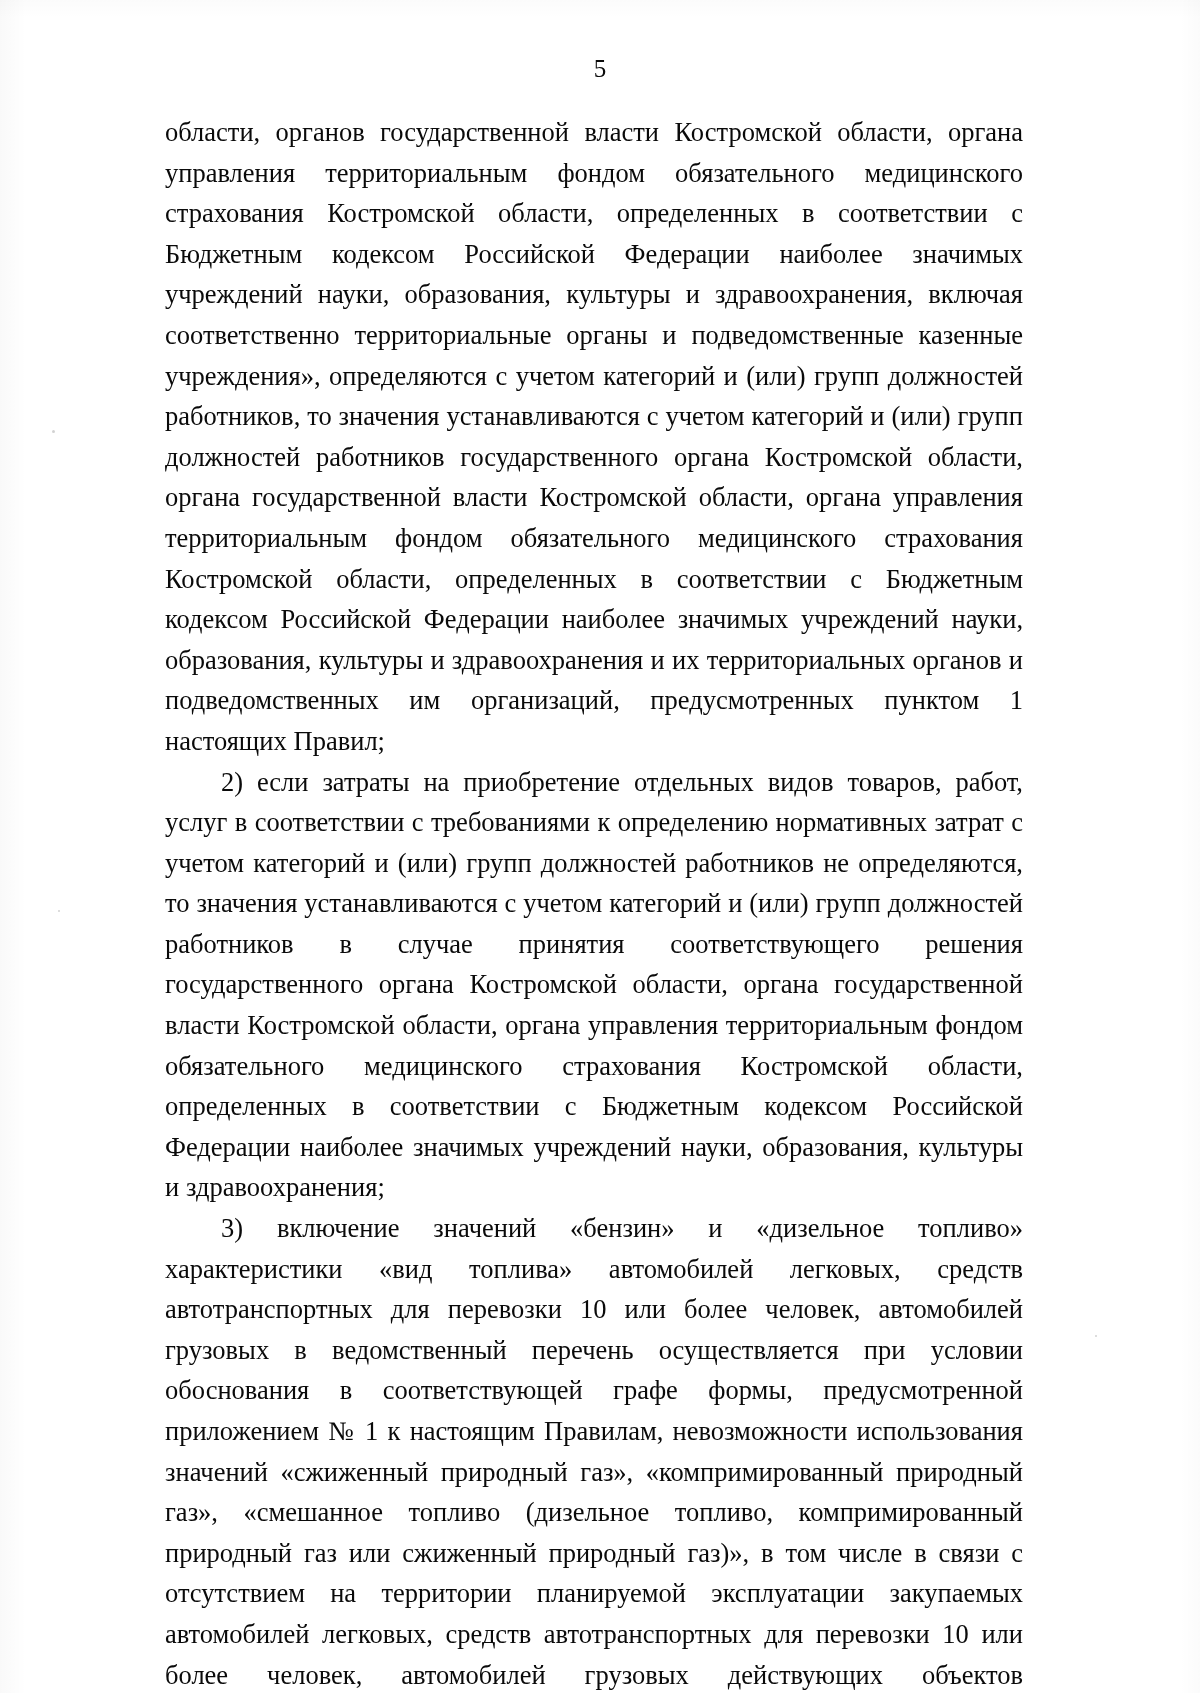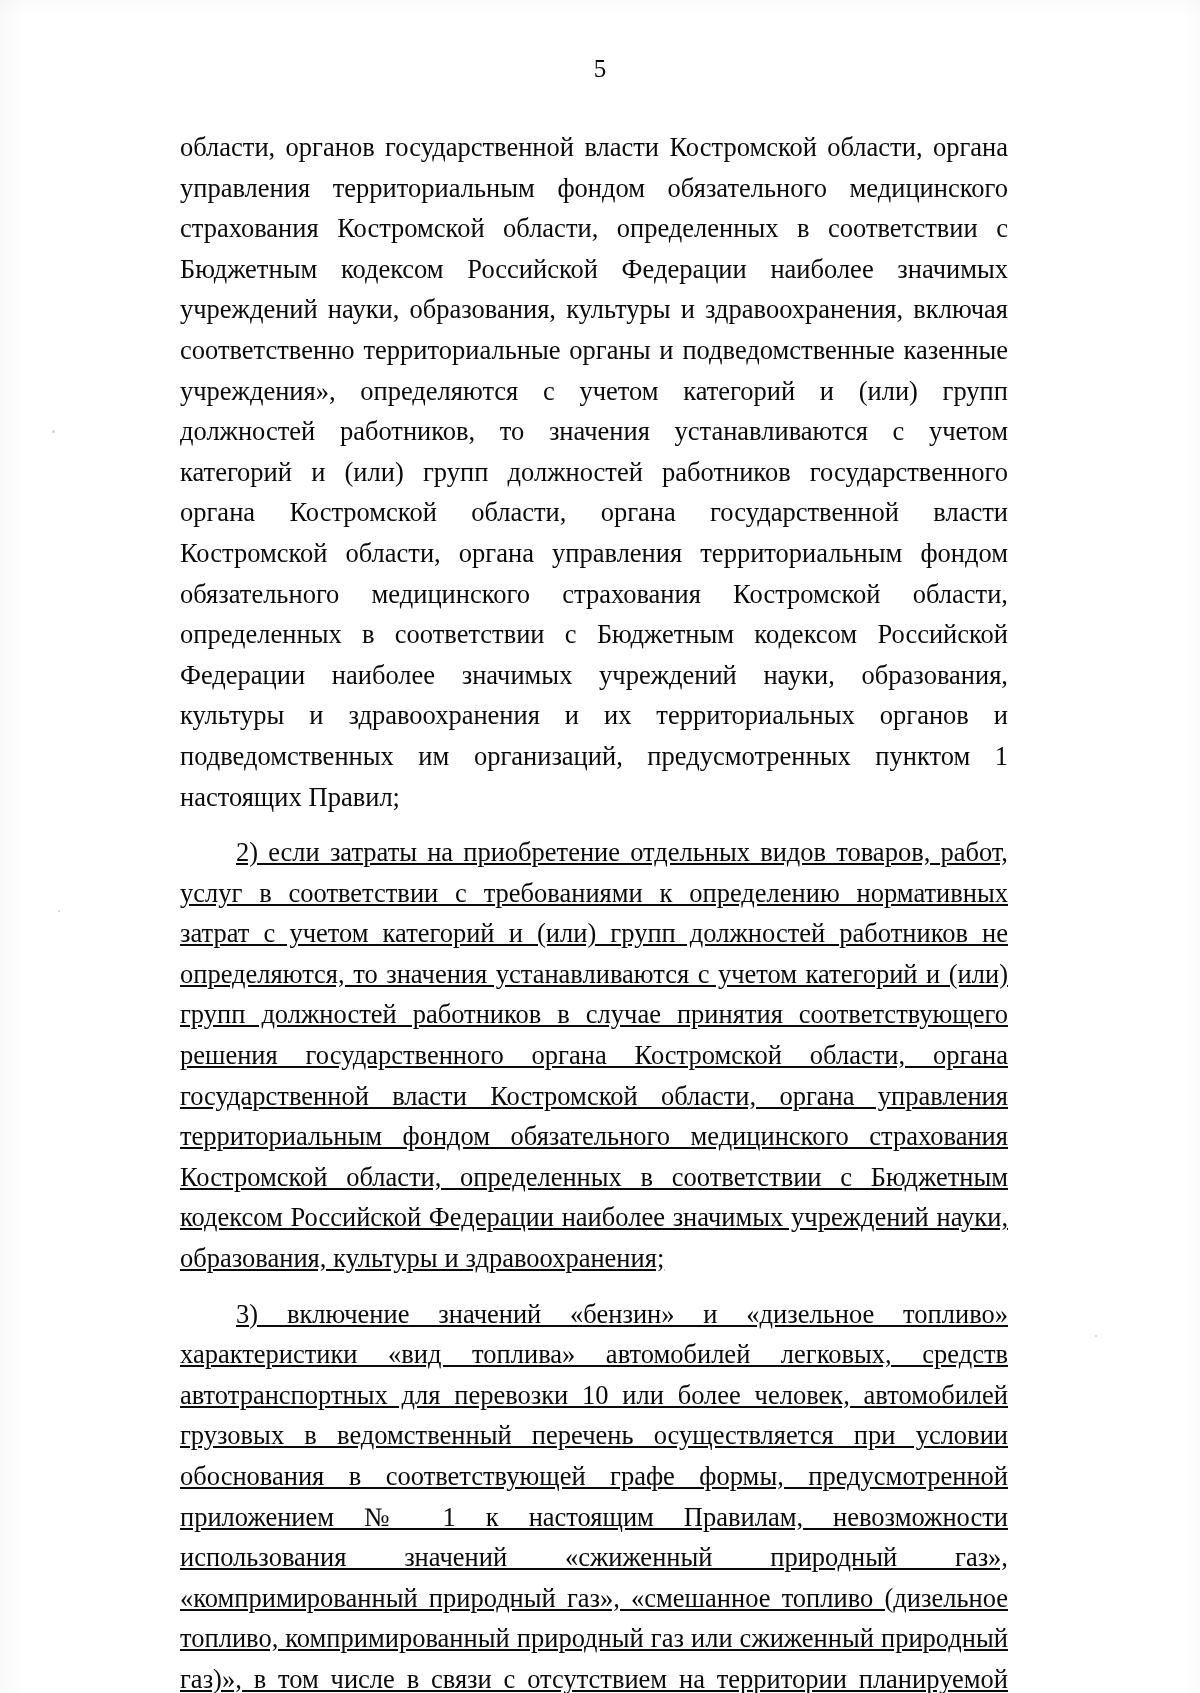--- a/index.html
+++ b/index.html
@@ -42,31 +42,30 @@
     line-height: 1;
     letter-spacing: 0.2px;
   }
   .body-text {
     position: absolute;
     top: 112px;
     left: 165px;
     width: 858px;
   }
   p.para {
-    margin: 15px;
+    margin: 0;
     font-size: 26.5px;
     line-height: 40.6px;
     text-align: justify;
     text-justify: inter-word;
     hyphens: none;
     word-spacing: 0.2px;
   }
   p.para.indent {
     text-indent: 56px;
-    text-decoration: underline;
   }
   
   .body-text, .page-number {
     -webkit-font-smoothing: antialiased;
     text-rendering: optimizeLegibility;
   }
   .marginal-speck {
     position: absolute;
     background: rgba(0,0,0,0.18);
     border-radius: 50%;

